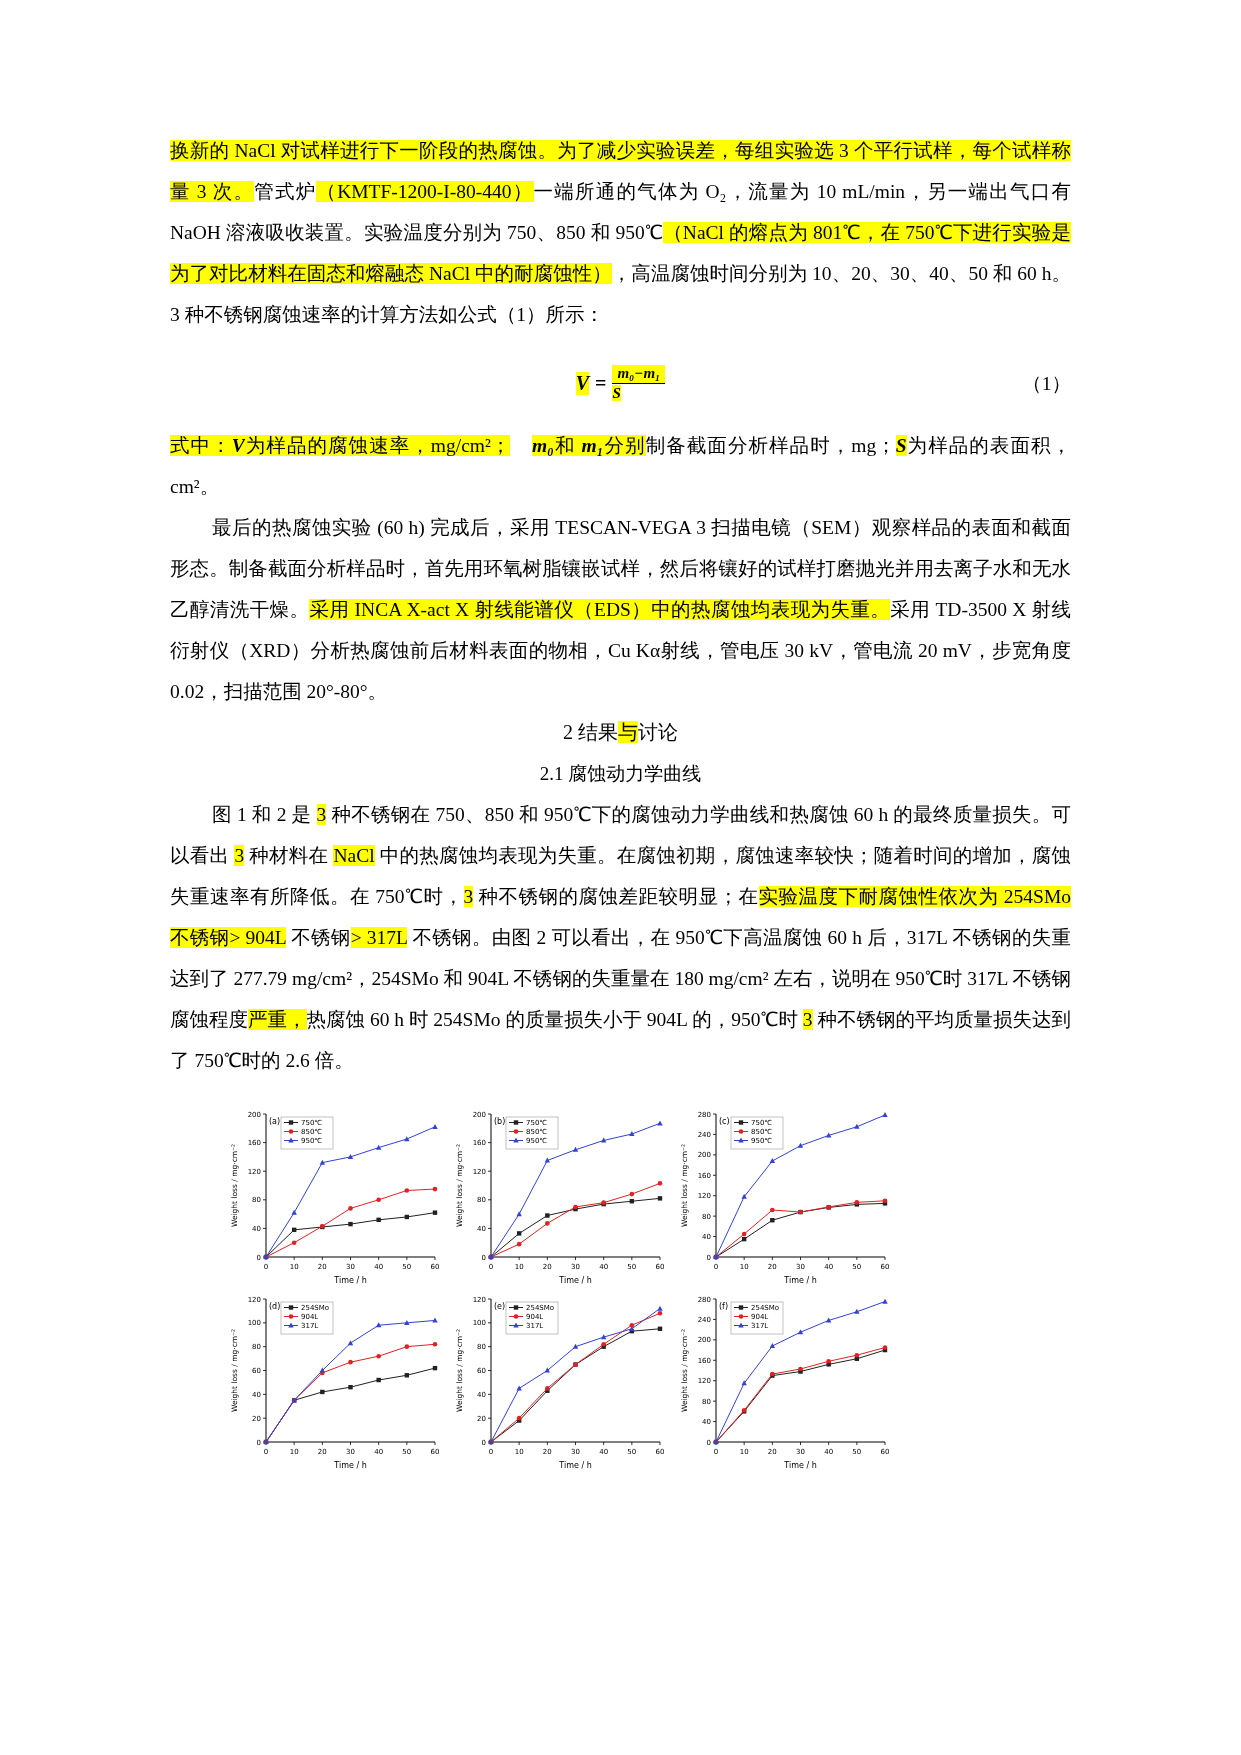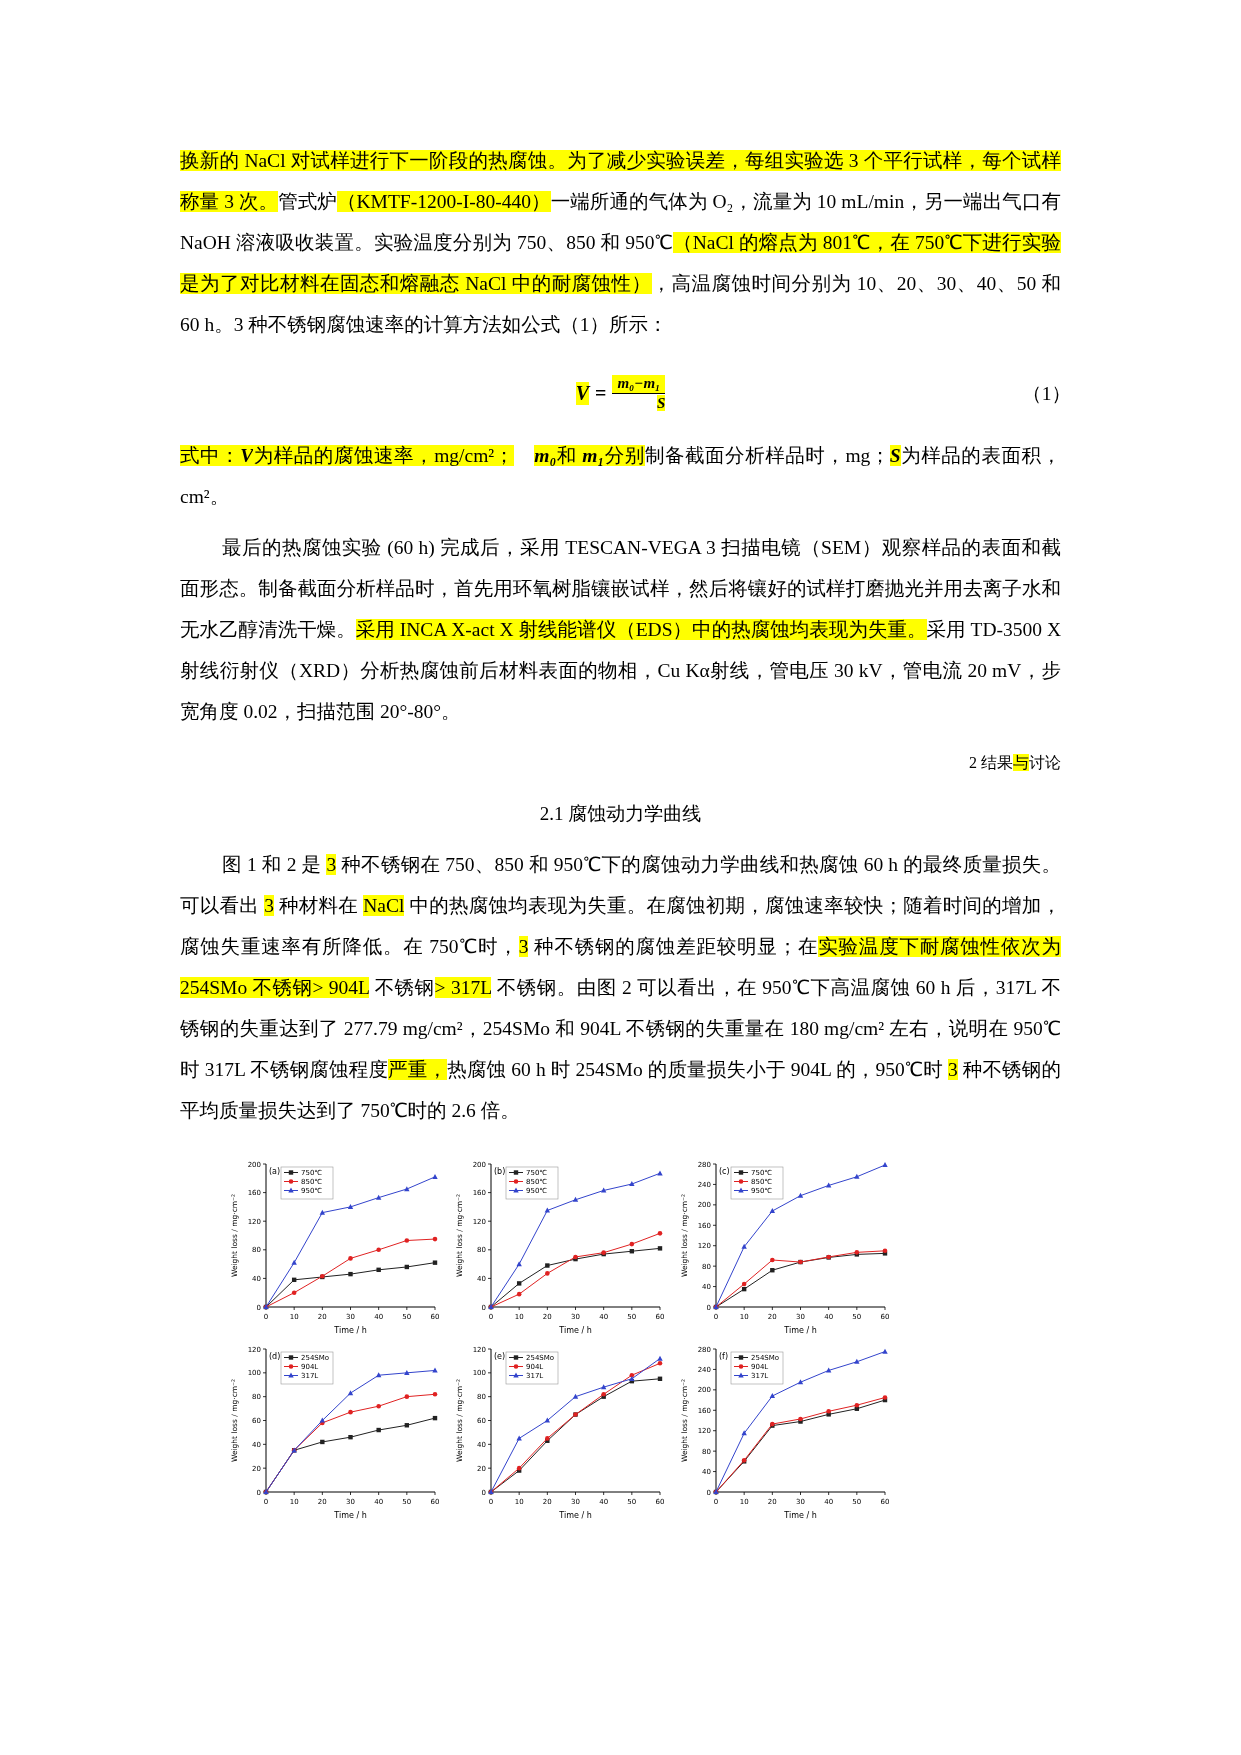--- a/index.html
+++ b/index.html
@@ -2,34 +2,34 @@
 <html><head>
 <meta charset="utf-8">
 <style>
   html,body{margin:0;padding:0;}
   body{
     width:1241px;height:1755px;background:#ffffff;color:#000;
     font-family:"Liberation Serif", serif;
     position:relative;overflow:hidden;
   }
   .page{padding:130px 170px 0 170px;}
-  p{margin:10px;font-size:19.5px;line-height:41px;text-align:justify;}
+  p{margin:0;font-size:19.5px;line-height:41px;text-align:justify;}
   p.indent{text-indent:42px;}
-  p.heading{font-size:16px;text-align:right;}
+  p.heading{font-size:20px;text-align:center;}
   p.subheading{font-size:19px;text-align:center;}
   .hl{background:#ffff00;}
   .var{font-style:italic;font-weight:bold;}
   .formula-row{
     position:relative;text-align:center;margin:16px 0 10px 0;
     font-size:20px;line-height:normal;height:64px;
     display:flex;align-items:center;justify-content:center;
   }
   .formula{display:inline-flex;align-items:center;font-weight:bold;}
   .eqsign{padding:0 6px;font-weight:bold;}
-  .frac{display:inline-block;text-align:right;vertical-align:middle;font-size:15px;}
+  .frac{display:inline-block;text-align:left;vertical-align:middle;font-size:15px;}
   .frac .num{display:block;border-bottom:1.5px solid #000;padding:0 5px 1px 5px;}
   .frac .den{display:block;padding-top:1px;}
   .eq-number{position:absolute;right:0;top:50%;transform:translateY(-50%);font-size:19.5px;}
   #figure-grid{
     display:grid;grid-template-columns:repeat(3,215px);
     column-gap:10px;row-gap:5px;margin:26px 0 0 58px;
   }
   #figure-grid svg{display:block;background:#fff;}
   svg text{font-family:"DejaVu Sans", sans-serif;fill:#000;}
 </style>

